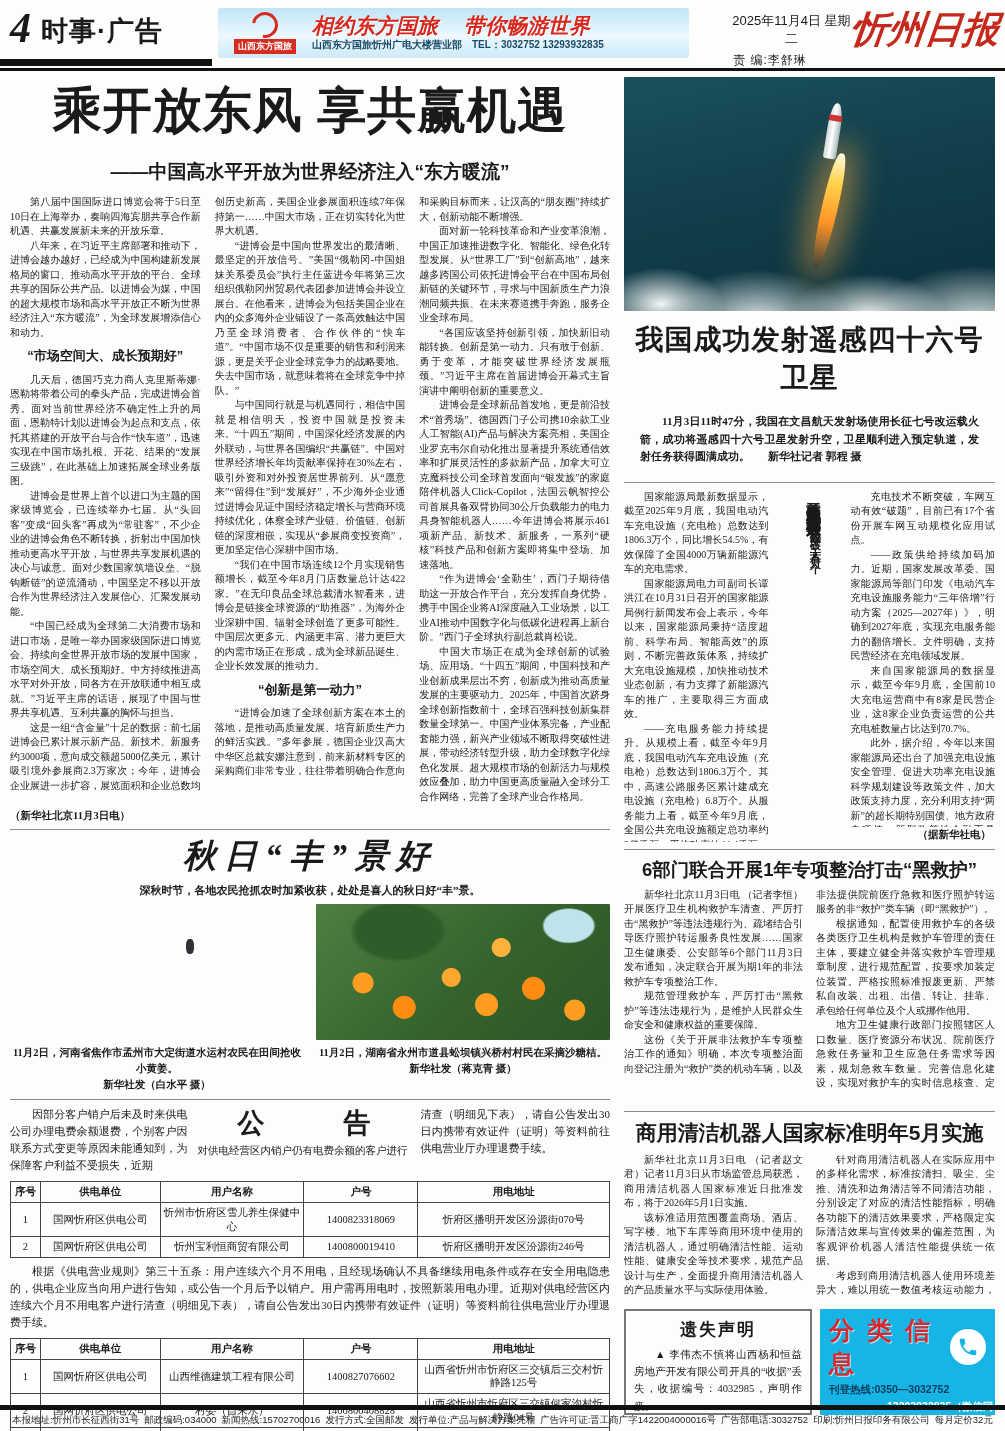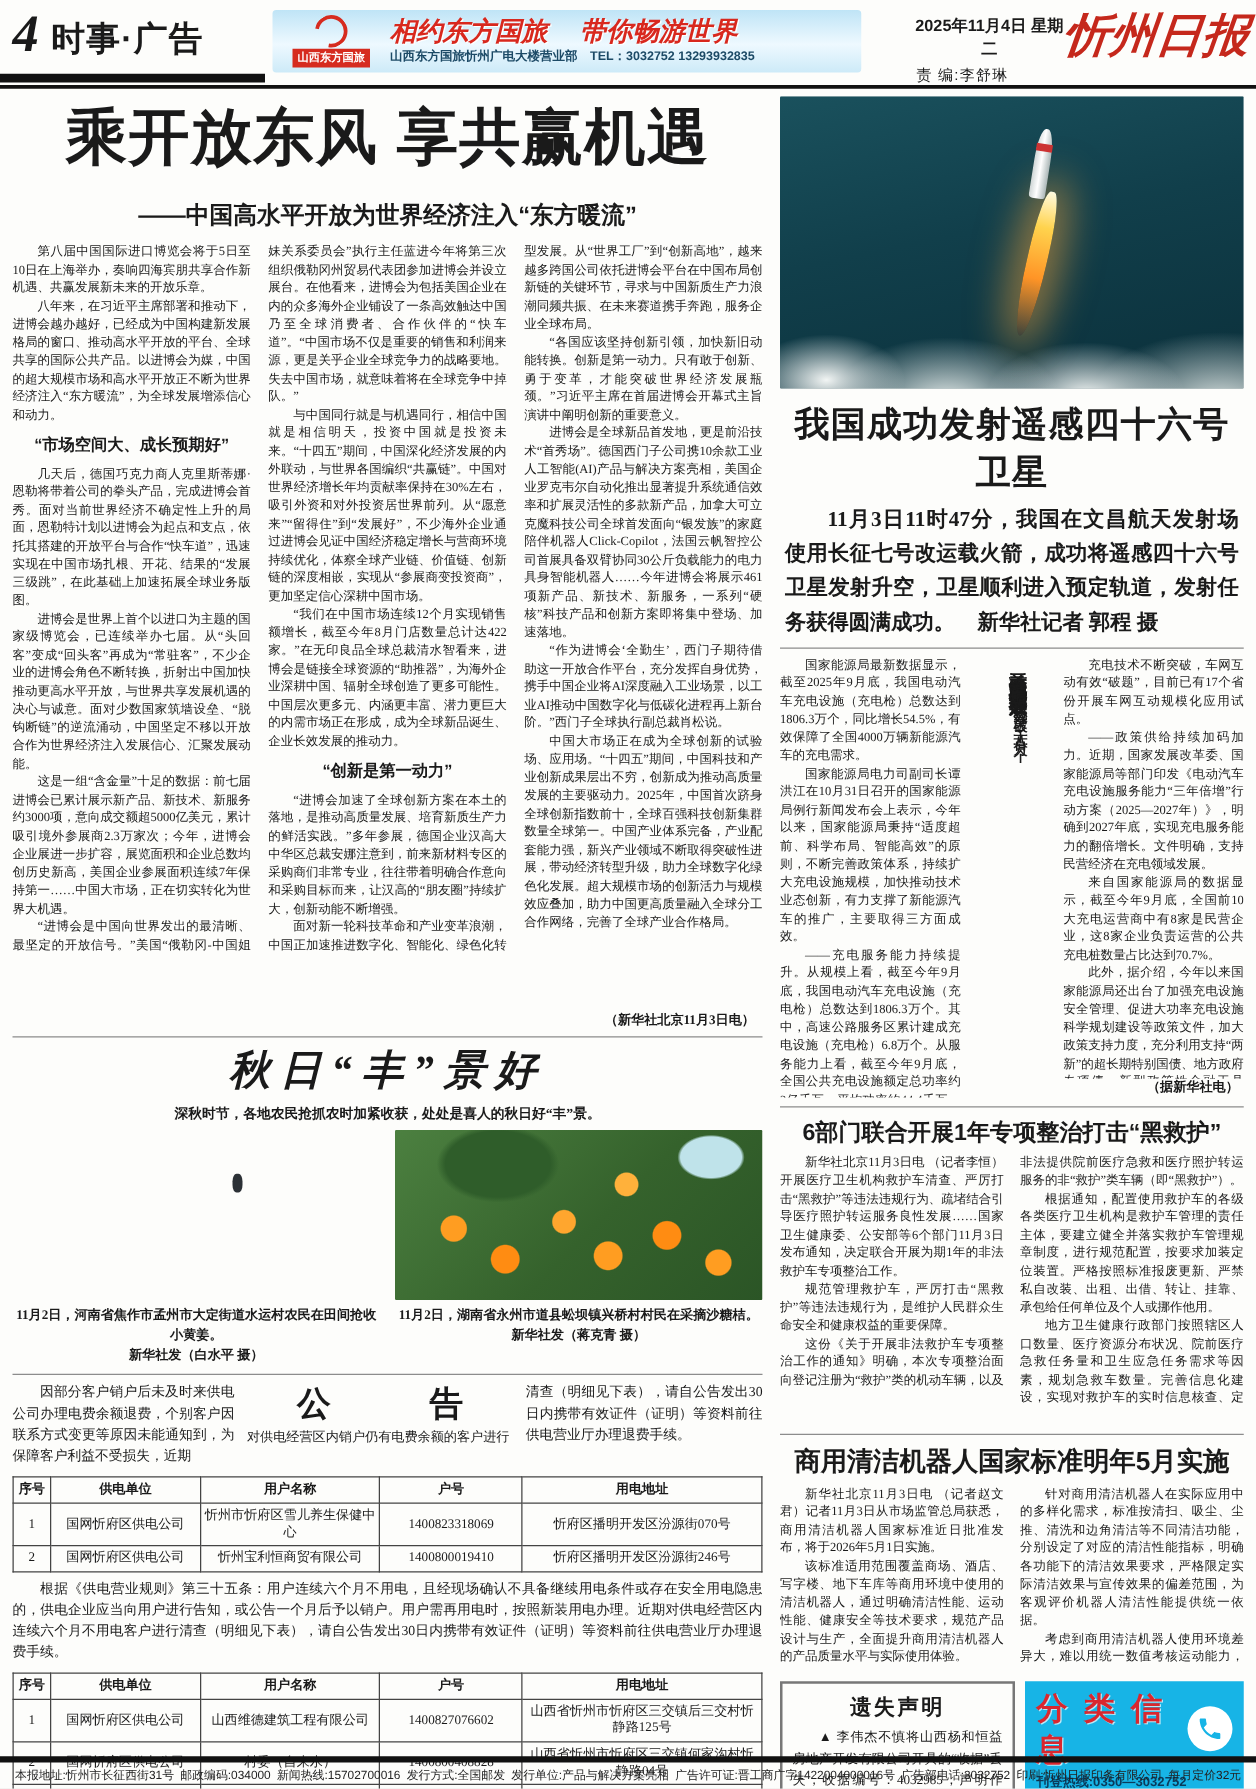--- a/index.html
+++ b/index.html
@@ -14,39 +14,39 @@
              background:linear-gradient(180deg,#bfe4f6 0%,#eef9ff 55%,#cdeaf8 100%);border-radius:3px;}
   .ad-logo{display:flex;flex-direction:column;align-items:center;width:78px;}
   .swirl{width:20px;height:20px;border:3px solid #d62b1f;border-left-color:transparent;border-radius:50%;transform:rotate(-35deg);}
   .ad-brand{font-family:"Liberation Sans",sans-serif;font-size:9px;font-weight:700;color:#fff;background:#d62b1f;padding:1px 4px;margin-top:1px;white-space:nowrap;}
   .ad-middle{flex:1;}
   .ad-slogan{font-family:"Liberation Sans",sans-serif;font-weight:900;font-style:italic;font-size:21px;color:#d8281e;
              text-shadow:1px 1px 0 #fff;white-space:nowrap;line-height:24px;}
   .ad-slogan .gap{display:inline-block;width:26px;}
   .ad-sub{font-family:"Liberation Sans",sans-serif;font-size:10px;color:#1c4a66;font-weight:700;white-space:nowrap;}
   .header-right{flex:1;text-align:center;padding-top:4px;font-family:"Liberation Sans",sans-serif;}
-  .date{font-weight:700;font-size:13px;padding-left:43px;}
+  .date{font-weight:400;font-size:13px;padding-left:43px;}
   .editor{font-size:12px;margin-top:4px;letter-spacing:1px;}
   .masthead{width:140px;font-family:"Liberation Serif",serif;font-weight:900;font-style:italic;font-size:37px;
             color:#c5281c;transform:skewX(-6deg);line-height:44px;text-align:right;padding-right:4px;white-space:nowrap;}
   .header-rule{position:relative;height:8px;margin:2px 0 0 0;border-bottom:3px solid #111;}
   .header-rule-left{position:absolute;left:0;bottom:2px;width:212px;height:7px;background:#111;}
   
   .content{display:flex;gap:14px;padding:6px 10px 0 10px;}
   .col-left{width:600px;flex:0 0 600px;}
   .col-right{width:371px;flex:0 0 371px;}
   .rule{border-top:1px solid #8c8c8c;margin:7px 0;}
   
   .lead-headline{margin:4px 0 12px 0;font-family:"Liberation Sans","DejaVu Sans",sans-serif;font-weight:900;
                  font-size:49px;line-height:58px;text-align:center;letter-spacing:1px;}
   .lead-subhead{margin:20px 0 10px 0;font-family:"Liberation Sans",sans-serif;font-weight:900;font-size:19px;text-align:center;}
   .lead-body{height:612px;overflow:hidden;column-count:3;column-gap:14px;font-size:10px;line-height:1.45;text-align:justify;}
   .lead-body p{margin:0;text-indent:2em;}
   .lead-body p.blk-h{font-family:"Liberation Sans",sans-serif;font-weight:900;font-size:13px;text-align:center;text-indent:0;margin:7px 0;}
-  .lead-sign{text-align:right;font-weight:700;font-size:10.5px;padding-right:6px;margin-top:2px;}
+  .lead-sign{text-align:left;font-weight:700;font-size:10.5px;padding-right:6px;margin-top:2px;}
   
   .feature{border-top:1px solid #8c8c8c;margin-top:6px;padding-top:4px;}
   .feature-title{font-family:"Liberation Serif",serif;font-weight:900;font-style:italic;font-size:33px;text-align:center;letter-spacing:8px;}
   .feature-sub{font-size:11px;font-weight:700;text-align:center;margin:4px 0 6px 0;}
   .photos{display:flex;gap:12px;}
   .photos figure{margin:0;flex:1;height:136px;border-radius:1px;}
   .photo-field{background:
      radial-gradient(80px 38px at 72% 22%, #6f9c44 0%, rgba(111,156,68,0) 70%),
      radial-gradient(120px 48px at 92% 62%, #82a957 0%, rgba(130,169,87,0) 70%),
      radial-gradient(40px 18px at 60% 45%, #5d8b3a 0%, rgba(93,139,58,0) 75%),
@@ -91,21 +91,21 @@
      radial-gradient(150px 78px at 95% 104%, #cfd9d8 0%, rgba(207,217,216,0) 70%),
      linear-gradient(168deg,#1a515d 0%,#113f4b 45%,#0b303b 100%);}
   .flame{position:absolute;left:53%;top:32%;width:16px;height:118px;transform:rotate(13deg);
          border-radius:50% 50% 60% 60%;
          background:linear-gradient(180deg,#fffbe0 0%,#ffd34d 25%,#ff9426 60%,rgba(255,120,30,.2) 100%);
          box-shadow:0 0 30px 12px rgba(255,170,60,.5);}
   .rocket-body{position:absolute;left:54.6%;top:11%;width:13px;height:56px;transform:rotate(9deg);
          background:linear-gradient(90deg,#cfd6d6,#ffffff 45%,#aab6b6);border-radius:45% 45% 3px 3px;}
   .rocket-body::after{content:"";position:absolute;left:0;top:12px;width:100%;height:6px;background:#c33;}
   .sat-head{margin:10px 0 5px 0;font-family:"Liberation Sans",sans-serif;font-weight:900;font-size:28px;text-align:center;letter-spacing:1px;}
-  .sat-cap{margin:4px;font-size:17px;line-height:1.6;text-align:justify;text-indent:2em;font-weight:600;}
+  .sat-cap{margin:16px;font-size:11px;line-height:1.6;text-align:justify;text-indent:2em;font-weight:600;}
   .sat-cap .credit{font-weight:900;margin-left:18px;white-space:nowrap;}
   
   .ev{display:flex;gap:9px;height:352px;overflow:hidden;}
   .ev-col{flex:1;font-size:10px;line-height:1.45;text-align:justify;overflow:hidden;}
   .ev-col p{margin:0;text-indent:2em;}
   .ev-col-r{display:flex;flex-direction:column;}
   .ev-col-r .ev-flow{flex:1;overflow:hidden;}
   .ev-sign{text-align:right;font-weight:700;font-size:10.5px;padding-right:4px;}
   .ev-title-block{flex:0 0 64px;display:flex;justify-content:center;}
   .ev-vert{writing-mode:vertical-rl;text-orientation:upright;height:100%;display:flex;}
@@ -170,20 +170,21 @@
 
     <div class="col-left">
       <h1 class="lead-headline">乘开放东风 享共赢机遇</h1>
       <h2 class="lead-subhead">——中国高水平开放为世界经济注入“东方暖流”</h2>
       <div class="lead-body">
           <p class="blk blk-p">第八届中国国际进口博览会将于5日至10日在上海举办，奏响四海宾朋共享合作新机遇、共赢发展新未来的开放乐章。</p>
           <p class="blk blk-p">八年来，在习近平主席部署和推动下，进博会越办越好，已经成为中国构建新发展格局的窗口、推动高水平开放的平台、全球共享的国际公共产品。以进博会为媒，中国的超大规模市场和高水平开放正不断为世界经济注入“东方暖流”，为全球发展增添信心和动力。</p>
           <p class="blk blk-h">“市场空间大、成长预期好”</p>
           <p class="blk blk-p">几天后，德国巧克力商人克里斯蒂娜·恩勒将带着公司的拳头产品，完成进博会首秀。面对当前世界经济不确定性上升的局面，恩勒特计划以进博会为起点和支点，依托其搭建的开放平台与合作“快车道”，迅速实现在中国市场扎根、开花、结果的“发展三级跳”，在此基础上加速拓展全球业务版图。</p>
           <p class="blk blk-p">进博会是世界上首个以进口为主题的国家级博览会，已连续举办七届。从“头回客”变成“回头客”再成为“常驻客”，不少企业的进博会角色不断转换，折射出中国加快推动更高水平开放，与世界共享发展机遇的决心与诚意。面对少数国家筑墙设垒、“脱钩断链”的逆流涌动，中国坚定不移以开放合作为世界经济注入发展信心、汇聚发展动能。</p>
+          <p class="blk blk-p">“中国已经成为全球第二大消费市场和进口市场，是唯一举办国家级国际进口博览会、持续向全世界开放市场的发展中国家，市场空间大、成长预期好。中方持续推进高水平对外开放，同各方在开放联通中相互成就。”习近平主席的话语，展现了中国与世界共享机遇、互利共赢的胸怀与担当。</p>
           <p class="blk blk-p">这是一组“含金量”十足的数据：前七届进博会已累计展示新产品、新技术、新服务约3000项，意向成交额超5000亿美元，累计吸引境外参展商2.3万家次；今年，进博会企业展进一步扩容，展览面积和企业总数均创历史新高，美国企业参展面积连续7年保持第一……中国大市场，正在切实转化为世界大机遇。</p>
           <p class="blk blk-p">“进博会是中国向世界发出的最清晰、最坚定的开放信号。”美国“俄勒冈-中国姐妹关系委员会”执行主任蓝进今年将第三次组织俄勒冈州贸易代表团参加进博会并设立展台。在他看来，进博会为包括美国企业在内的众多海外企业铺设了一条高效触达中国乃至全球消费者、合作伙伴的“快车道”。“中国市场不仅是重要的销售和利润来源，更是关乎企业全球竞争力的战略要地。失去中国市场，就意味着将在全球竞争中掉队。”</p>
           <p class="blk blk-p">与中国同行就是与机遇同行，相信中国就是相信明天，投资中国就是投资未来。“十四五”期间，中国深化经济发展的内外联动，与世界各国编织“共赢链”。中国对世界经济增长年均贡献率保持在30%左右，吸引外资和对外投资居世界前列。从“愿意来”“留得住”到“发展好”，不少海外企业通过进博会见证中国经济稳定增长与营商环境持续优化，体察全球产业链、价值链、创新链的深度相嵌，实现从“参展商变投资商”，更加坚定信心深耕中国市场。</p>
           <p class="blk blk-p">“我们在中国市场连续12个月实现销售额增长，截至今年8月门店数量总计达422家。”在无印良品全球总裁清水智看来，进博会是链接全球资源的“助推器”，为海外企业深耕中国、辐射全球创造了更多可能性。中国层次更多元、内涵更丰富、潜力更巨大的内需市场正在形成，成为全球新品诞生、企业长效发展的推动力。</p>
           <p class="blk blk-h">“创新是第一动力”</p>
           <p class="blk blk-p">“进博会加速了全球创新方案在本土的落地，是推动高质量发展、培育新质生产力的鲜活实践。”多年参展，德国企业汉高大中华区总裁安娜注意到，前来新材料专区的采购商们非常专业，往往带着明确合作意向和采购目标而来，让汉高的“朋友圈”持续扩大，创新动能不断增强。</p>
           <p class="blk blk-p">面对新一轮科技革命和产业变革浪潮，中国正加速推进数字化、智能化、绿色化转型发展。从“世界工厂”到“创新高地”，越来越多跨国公司依托进博会平台在中国布局创新链的关键环节，寻求与中国新质生产力浪潮同频共振、在未来赛道携手奔跑，服务企业全球布局。</p>
           <p class="blk blk-p">“各国应该坚持创新引领，加快新旧动能转换。创新是第一动力。只有敢于创新、勇于变革，才能突破世界经济发展瓶颈。”习近平主席在首届进博会开幕式主旨演讲中阐明创新的重要意义。</p>
           <p class="blk blk-p">进博会是全球新品首发地，更是前沿技术“首秀场”。德国西门子公司携10余款工业人工智能(AI)产品与解决方案亮相，美国企业罗克韦尔自动化推出显著提升系统通信效率和扩展灵活性的多款新产品，加拿大可立克魔科技公司全球首发面向“银发族”的家庭陪伴机器人Click-Copilot，法国云帆智控公司首展具备双臂协同30公斤负载能力的电力具身智能机器人……今年进博会将展示461项新产品、新技术、新服务，一系列“硬核”科技产品和创新方案即将集中登场、加速落地。</p>
           <p class="blk blk-p">“作为进博会‘全勤生’，西门子期待借助这一开放合作平台，充分发挥自身优势，携手中国企业将AI深度融入工业场景，以工业AI推动中国数字化与低碳化进程再上新台阶。”西门子全球执行副总裁肖松说。</p>

